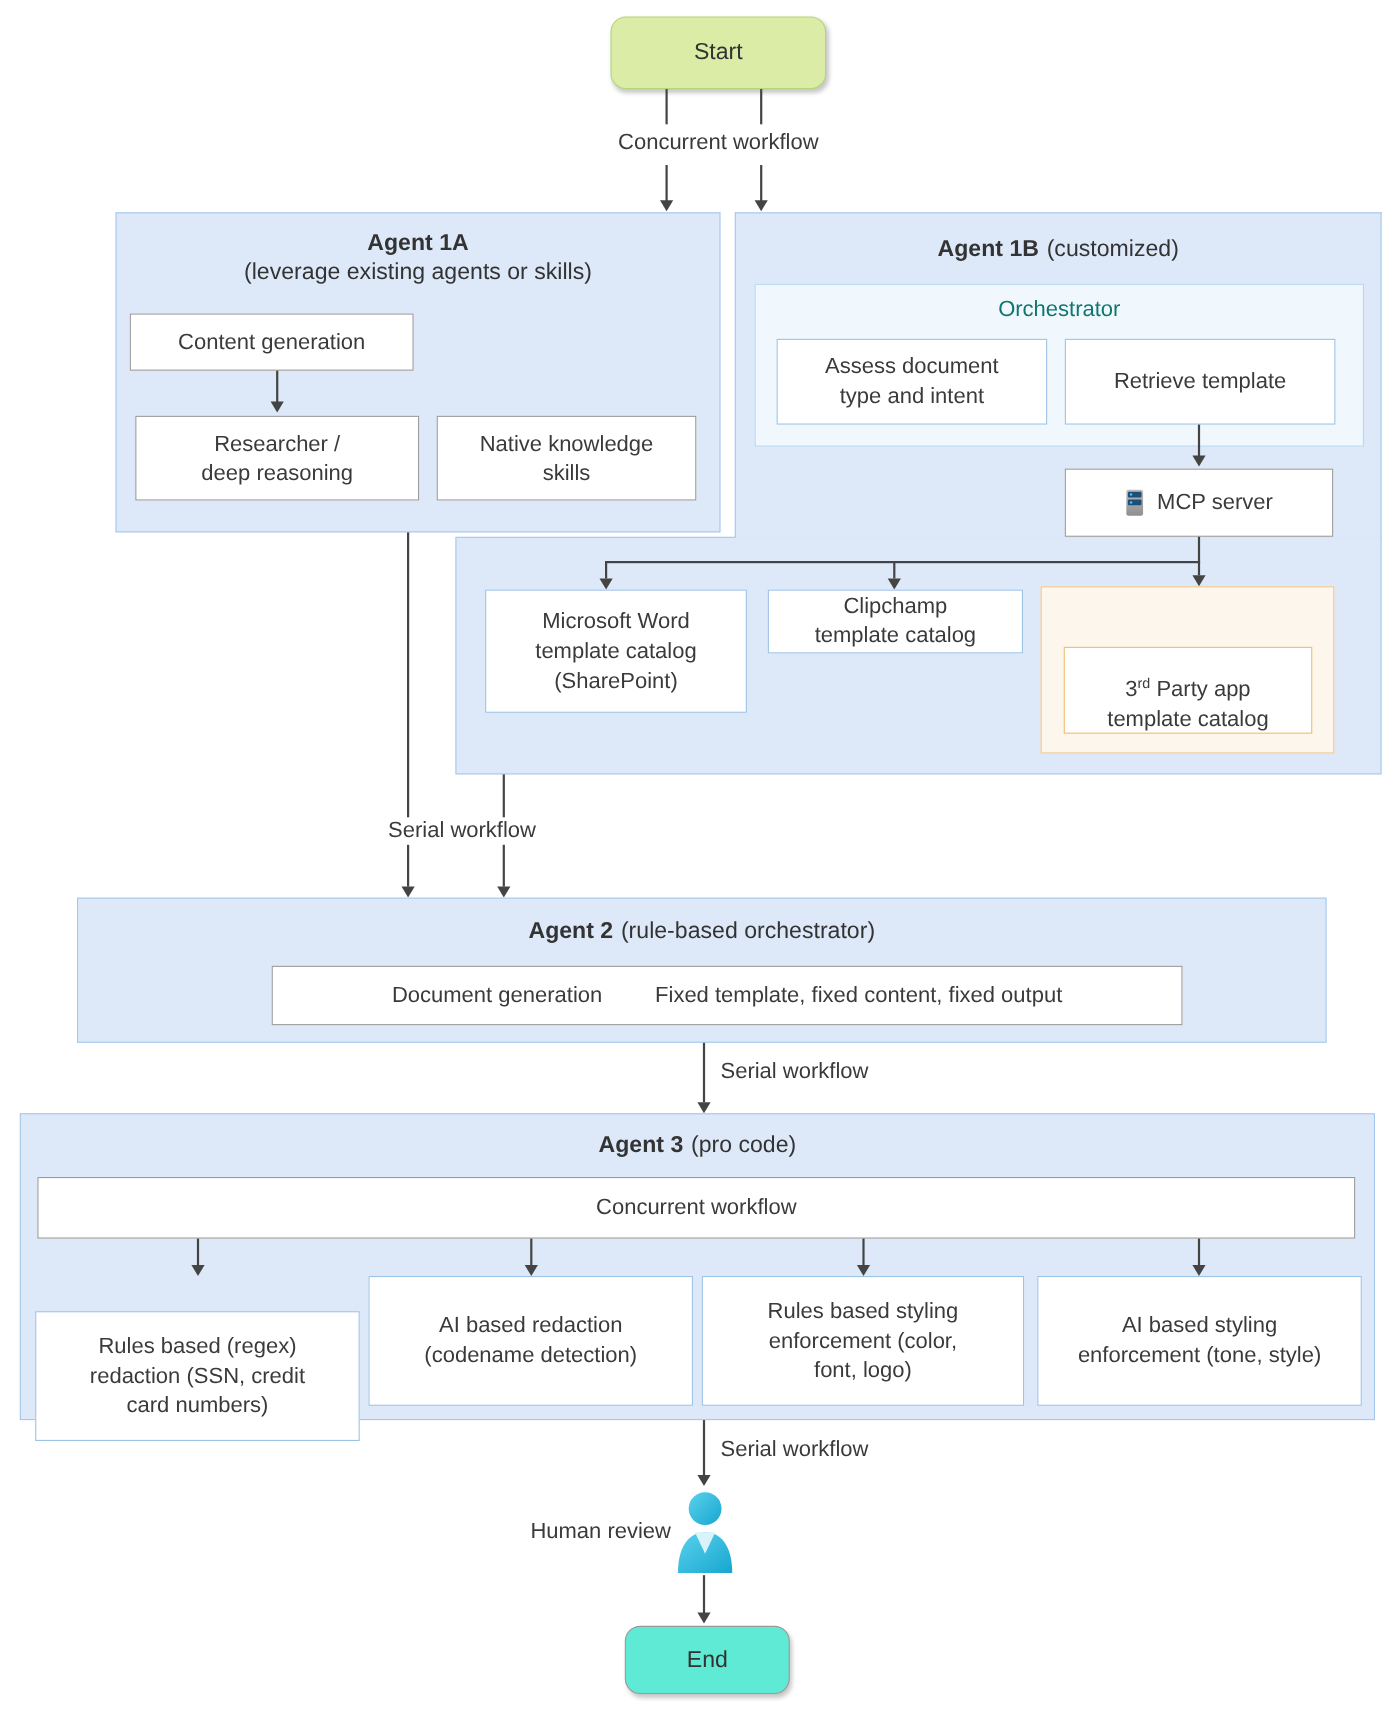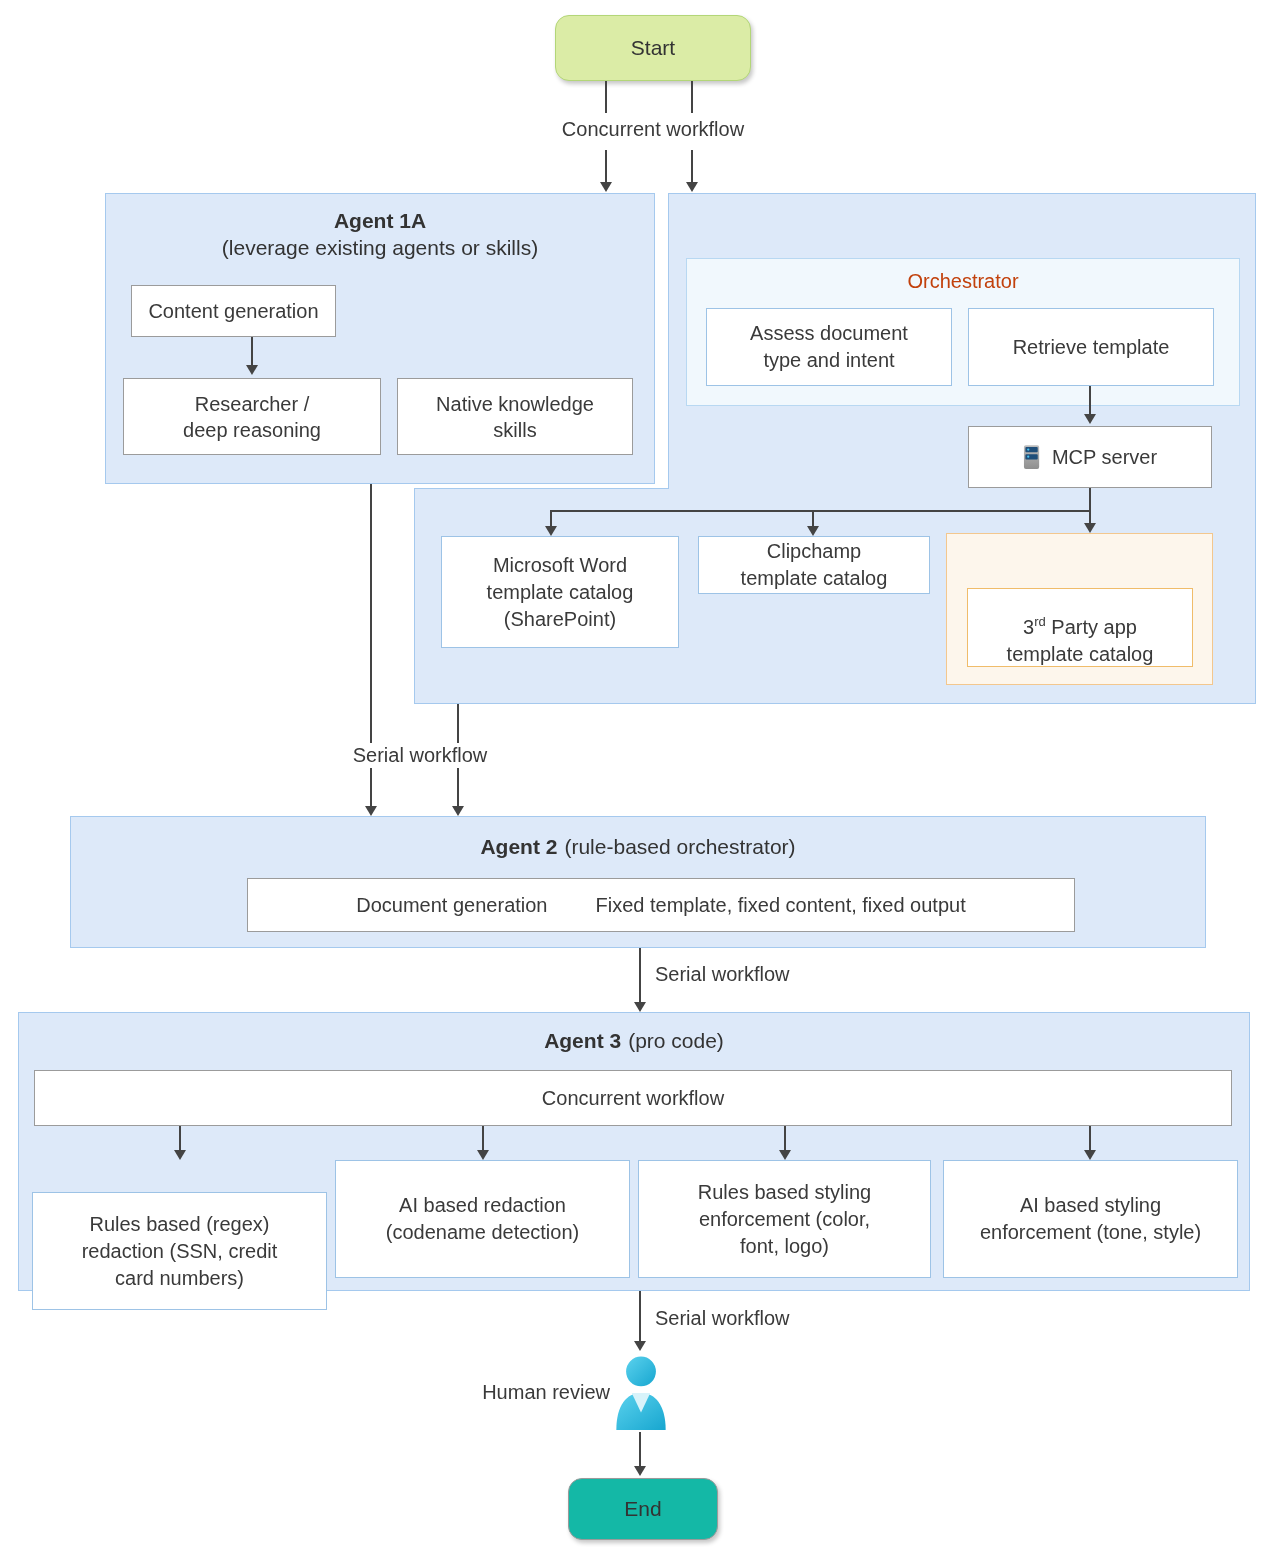--- a/index.html
+++ b/index.html
@@ -28,21 +28,21 @@
   .terminal{
     position:absolute;box-sizing:border-box;border-radius:14px;
     display:flex;align-items:center;justify-content:center;
     font-size:21px;color:#333;box-shadow:2px 3px 4px rgba(0,0,0,0.22);
   }
   .vline{position:absolute;width:2px;background:#444;}
   .hline{position:absolute;height:2px;background:#444;}
   .ah{position:absolute;width:0;height:0;border-left:6px solid transparent;border-right:6px solid transparent;border-top:10px solid #444;}
   .flowlabel{position:absolute;font-size:20px;color:#3a3a3a;white-space:nowrap;}
   .flowlabel.bg{background:#ffffff;padding:1px 4px;text-align:center;}
-  .centerlabel{position:absolute;text-align:center;font-size:20px;color:#c2410c;}
+  .centerlabel{position:absolute;text-align:center;font-size:20px;color:#0f766e;}
   sup{font-size:13px;line-height:0;}
   .pre{white-space:pre-line;}
   .mcp-row{display:flex;align-items:center;gap:10px;white-space:nowrap;}
 </style>
 </head>
 <body>
 
 <div id="canvas">
 
   <div class="terminal" style="left:555px;top:15px;width:196px;height:66px;background:#dbeca6;border:1.5px solid #b3d678;">
@@ -55,37 +55,40 @@
   <div class="vline" style="left:605px;top:150px;height:34px;"></div>
   <div class="ah" style="left:600px;top:182px;"></div>
   <div class="vline" style="left:691px;top:150px;height:34px;"></div>
   <div class="ah" style="left:686px;top:182px;"></div>
 
   <div class="panel" style="left:105px;top:193px;width:550px;height:291px;"></div>
   <div class="panel-title" style="left:105px;top:207px;width:550px;">
     <div><b>Agent 1A</b></div>
     <div>(leverage existing agents or skills)</div>
   </div>
-  <div class="whitebox" style="left:131px;top:285px;width:205px;height:52px;">
+  <div class="whitebox" style="left:118px;top:285px;width:258px;height:52px;">
     <span>Content generation</span>
   </div>
   <div class="vline" style="left:251px;top:337px;height:30px;"></div>
   <div class="ah" style="left:246px;top:365px;"></div>
   <div class="whitebox" style="left:123px;top:378px;width:258px;height:77px;">
     <span>Researcher /
 deep reasoning</span>
   </div>
   <div class="whitebox" style="left:397px;top:378px;width:236px;height:77px;justify-content:center;">
     <span>Native knowledge
 skills</span>
   </div>
 
   <div class="panel" style="left:414px;top:488px;width:842px;height:216px;"></div>
 
   <div class="panel" style="left:668px;top:193px;width:588px;height:296px;border-bottom:none;"></div>
+  <div class="panel-title" style="left:668px;top:213px;width:588px;">
+    <b>Agent 1B</b><span class="qual">(customized)</span>
+  </div>
 
   <div class="subpanel" style="left:686px;top:258px;width:554px;height:148px;"></div>
   <div class="centerlabel" style="left:686px;top:270px;width:554px;">Orchestrator</div>
   <div class="bluebox" style="left:706px;top:308px;width:246px;height:78px;">
     <span>Assess document
 type and intent</span>
   </div>
   <div class="bluebox" style="left:968px;top:308px;width:246px;height:78px;">
     <span>Retrieve template</span>
   </div>
@@ -213,17 +216,17 @@
       </defs>
       <circle cx="27" cy="15" r="14.5" fill="url(#pg)"></circle>
       <path d="M3 72 C3 48 13 36 27 36 C41 36 51 48 51 72 Z" fill="url(#pg)"></path>
       <path d="M18 36 L36 36 L27 55 Z" fill="#d8f3fa"></path>
     </svg>
   </div>
 
   <div class="vline" style="left:639px;top:1432px;height:36px;"></div>
   <div class="ah" style="left:634px;top:1466px;"></div>
 
-  <div class="terminal" style="left:568px;top:1478px;width:150px;height:62px;background:#14b8a6;border:1px solid #9a9a9a;">
+  <div class="terminal" style="left:568px;top:1478px;width:150px;height:62px;background:#5eead4;border:1px solid #9a9a9a;">
     <span>End</span>
   </div>
 
 </div>
 
 </body></html>

